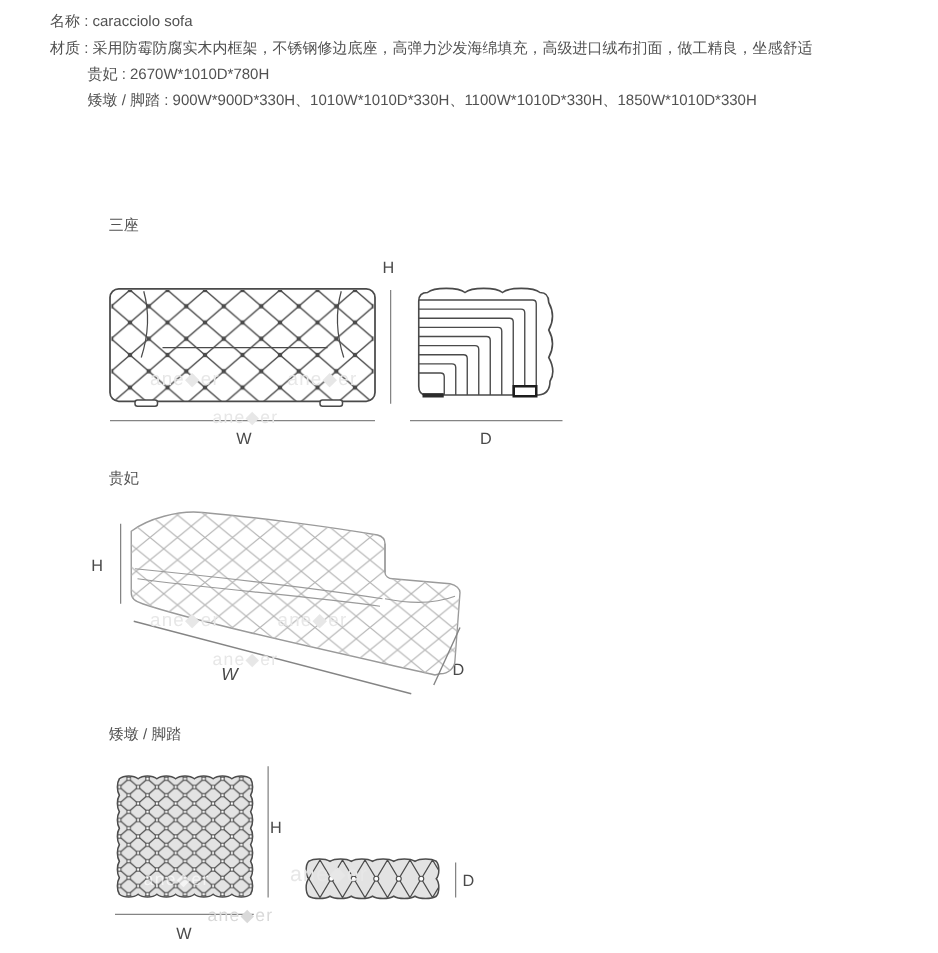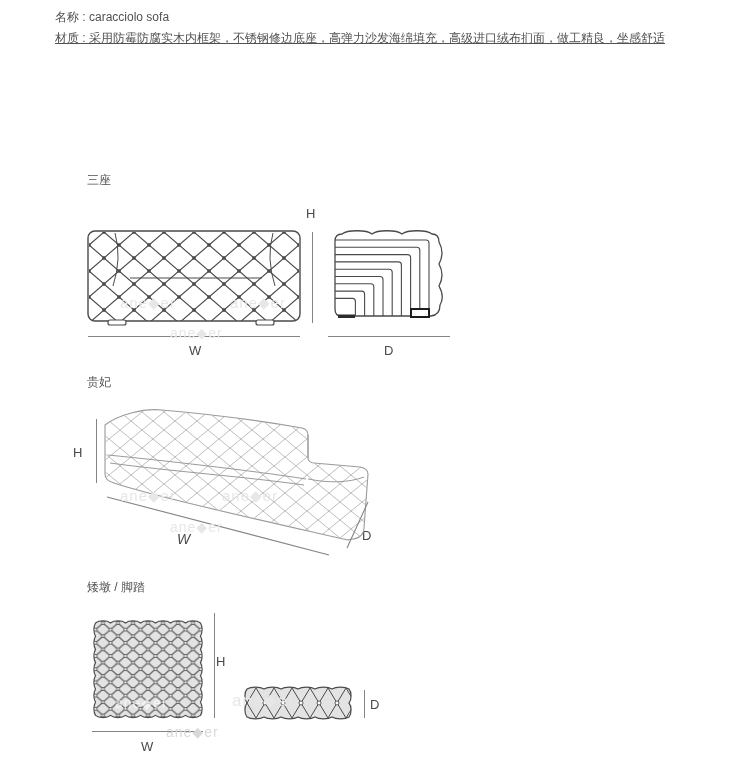--- a/index.html
+++ b/index.html
@@ -1,39 +1,41 @@
 <!DOCTYPE html>
 <html><head>
 <meta charset="utf-8">
 <style>
   html,body{margin:0;padding:0;background:#fff;}
   #page{position:relative;width:750px;height:762px;background:#fff;overflow:hidden;
         font-family:"Liberation Sans","DejaVu Sans",sans-serif;color:#515151;}
   .specs{position:absolute;top:7px;left:40px;width:680px;font-size:12px;line-height:21px;color:#515151;}
-  .spec-line{white-space:nowrap;margin-left:15px;}
-  .spec-line.wrapless{white-space:normal;text-decoration:underline;}
+  .spec-line{white-space:nowrap;}
+  .spec-line.wrapless{white-space:normal;}
   .indent{margin-left:30px;}
   .sep{white-space:pre;}
   .sec-title{position:absolute;font-size:12px;color:#515151;}
   .dim-letter{position:absolute;font-size:13px;color:#4a4a4a;}
   .dim-letter.it{font-style:italic;font-size:14px;}
   .dline{position:absolute;background:#848484;}
   .wm{position:absolute;color:#e7e7e7;font-size:15px;letter-spacing:1px;z-index:3;pointer-events:none;margin-top:40px;}
   .wm.big{font-size:17px;}
   .wm.onfill{color:rgba(255,255,255,0.65);}
   svg{position:absolute;z-index:1;}
 </style>
 </head>
 <body>
 
 <div id="page">
 
   <div class="specs">
     <div class="spec-line"><span>名称</span><span class="sep"> : </span><span>caracciolo sofa</span></div>
     <div class="spec-line wrapless"><span>材质</span><span class="sep"> : </span><span>采用防霉防腐实木内框架，不锈钢修边底座，高弹力沙发海绵填充，高级进口绒布扪面，做工精良，坐感舒适</span></div>
+    <div class="spec-line indent"><span>贵妃</span><span class="sep"> : </span><span>2670W*1010D*780H</span></div>
+    <div class="spec-line indent"><span>矮墩 / 脚踏</span><span class="sep"> : </span><span>900W*900D*330H、1010W*1010D*330H、1100W*1010D*330H、1850W*1010D*330H</span></div>
   </div>
 
   <div class="sec-title" style="left:87px;top:172px;">三座</div>
 
   <svg style="left:87px;top:230px;" width="214" height="104" viewBox="0 0 214 104">
     <defs>
       <pattern id="lat1" width="30" height="26" patternUnits="userSpaceOnUse" x="2" y="2">
         <path d="M0,13 L15,0 L30,13 L15,26 Z" fill="none" stroke="#4a4a4a" stroke-width="1.1"></path>
         <rect x="13.3" y="-1.7" width="3.4" height="3.4" fill="#4a4a4a"></rect>
         <rect x="13.3" y="24.3" width="3.4" height="3.4" fill="#4a4a4a"></rect>

